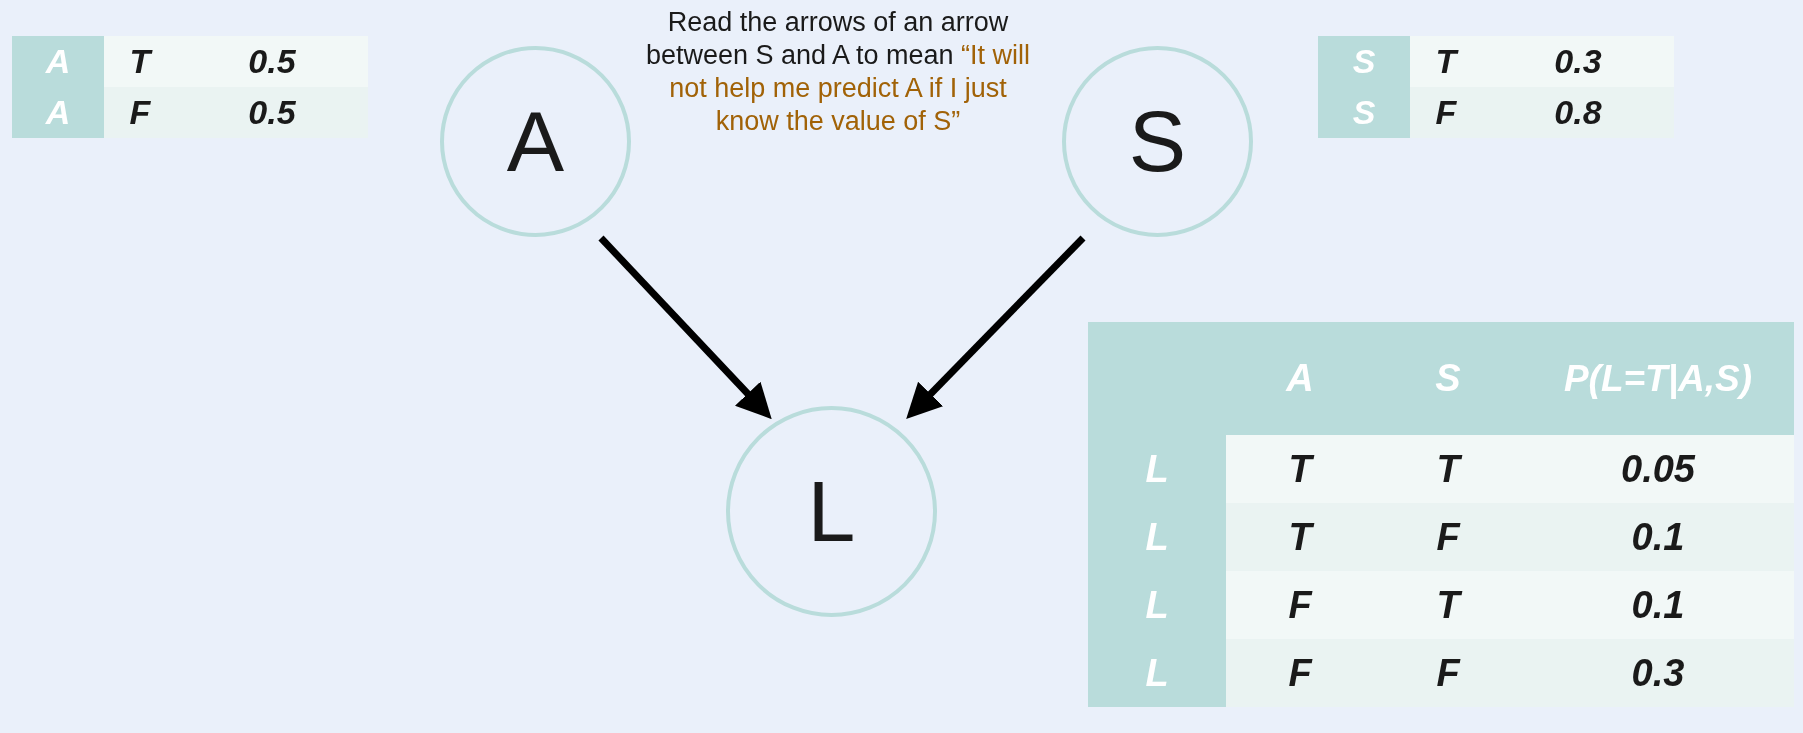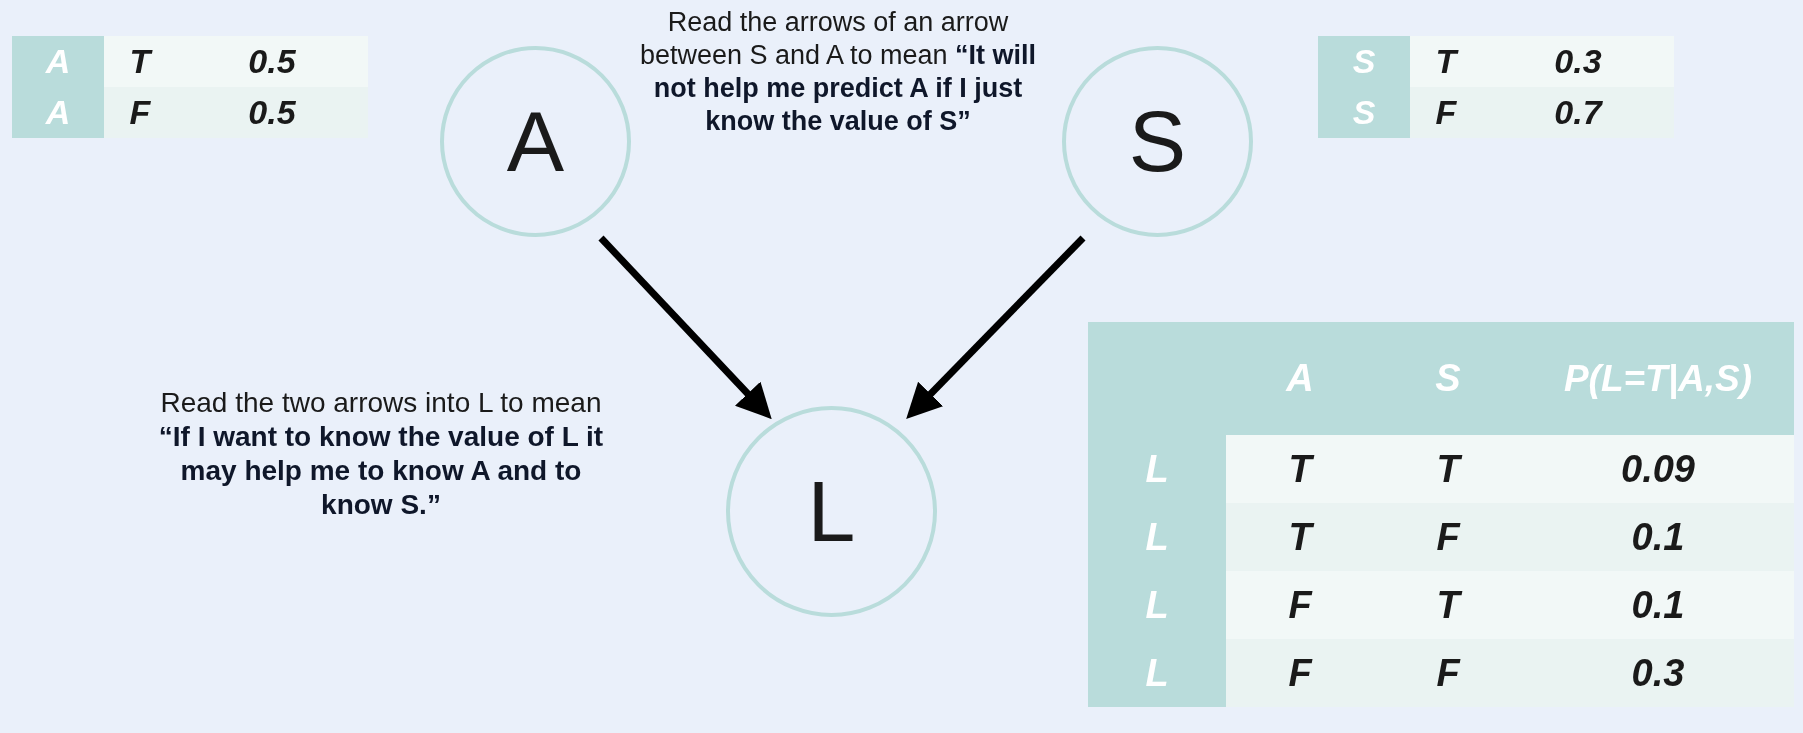--- a/index.html
+++ b/index.html
@@ -113,21 +113,21 @@
     pointer-events: none;
   }
 
   
   .annot {
     position: absolute;
     text-align: center;
     color: #1a1a1a;
     line-height: 1.22;
   }
-  .annot .quote { color: #0f172a; font-weight: bold; }
+  .annot .quote { color: #a16207; }
   #annot-top {
     left: 636px;
     top: 6px;
     width: 404px;
     font-size: 27px;
   }
   #annot-left {
     left: 146px;
     top: 386px;
     width: 470px;
@@ -158,23 +158,20 @@
   </div>
 
   <div class="node" id="node-l">
     <span>L</span>
   </div>
 
   <div class="annot" id="annot-top">
     <span>Read the arrows of an arrow between S and A to mean </span><span class="quote">“It will not help me predict A if I just know the value of S”</span>
   </div>
 
-  <div class="annot" id="annot-left">
-    <span>Read the two arrows into L to mean </span><span class="quote">“If I want to know the value of L it may help me to know A and to know S.”</span>
-  </div>
 
   <table class="tbl" id="table-a">
     <tbody>
         <tr>
       <td class="k-cell c0">A</td>
       <td class="v-cell c1">T</td>
       <td class="v-cell c2">0.5</td>
     </tr>
     <tr>
       <td class="k-cell c0">A</td>
@@ -187,38 +184,38 @@
   <table class="tbl" id="table-s">
     <tbody>
         <tr>
       <td class="k-cell c0">S</td>
       <td class="v-cell c1">T</td>
       <td class="v-cell c2">0.3</td>
     </tr>
     <tr>
       <td class="k-cell c0">S</td>
       <td class="v-cell-alt c1">F</td>
-      <td class="v-cell-alt c2">0.7</td>
+      <td class="v-cell-alt c2">0.8</td>
     </tr>
   </tbody>
     </table>
 
   <table class="tbl" id="table-l">
     <tbody>
         <tr class="header">
       <td class="hdr-cell c0"></td>
       <td class="hdr-cell c1">A</td>
       <td class="hdr-cell c2">S</td>
       <td class="hdr-cell c3 pcol">P(L=T|A,S)</td>
     </tr>
     <tr class="body">
       <td class="k-cell c0">L</td>
       <td class="v-cell c1">T</td>
       <td class="v-cell c2">T</td>
-      <td class="v-cell c3">0.09</td>
+      <td class="v-cell c3">0.05</td>
     </tr>
     <tr class="body">
       <td class="k-cell c0">L</td>
       <td class="v-cell-alt c1">T</td>
       <td class="v-cell-alt c2">F</td>
       <td class="v-cell-alt c3">0.1</td>
     </tr>
     <tr class="body">
       <td class="k-cell c0">L</td>
       <td class="v-cell c1">F</td>

